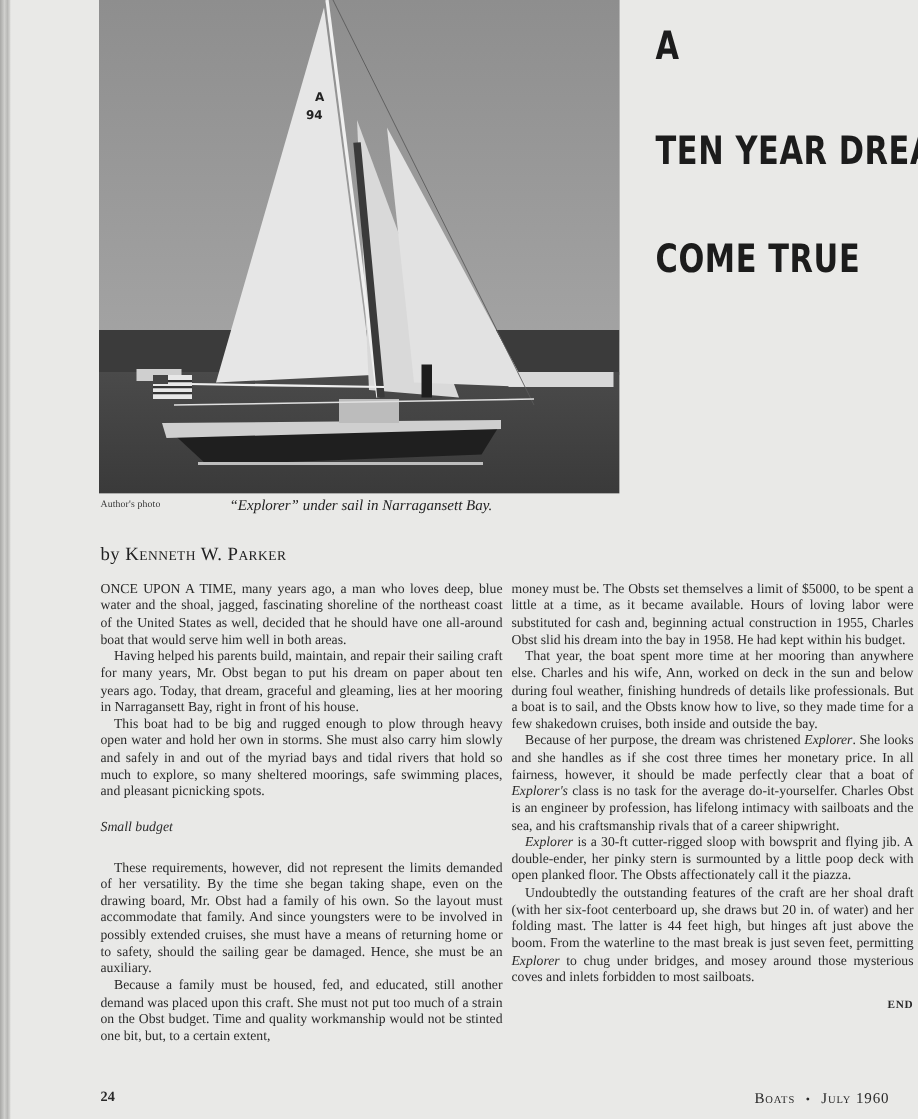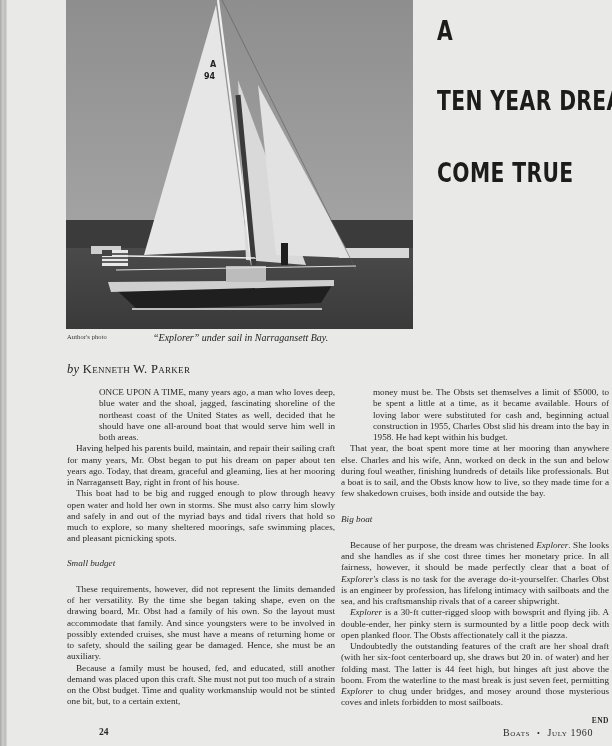--- a/index.html
+++ b/index.html
@@ -33,40 +33,40 @@
     transform: scaleX(0.78); transform-origin: left top;
   }
   .headline .line { position: absolute; left: 0; white-space: nowrap; font-size: 26px; letter-spacing: 0.5px; }
   .hl-a { top: 16px; }
   .hl-b { top: 86px; }
   .hl-c { top: 158px; }
   .byline {
     position: absolute; left: 67px; top: 362px;
     font-size: 12.5px; color: #222; letter-spacing: 0.3px;
   }
-  .byline .by { font-style: italic; }
+  .byline .by { }
   .byline .sc { font-variant: small-caps; }
   .col {
     position: absolute; top: 387px; width: 268px;
     font-size: 9.15px; line-height: 11.25px; text-align: justify;
     hyphens: manual;
   }
   .col-left { left: 67px; }
   .col-right { left: 341px; }
   .col p { margin: 0; text-indent: 9px; }
-  .col p.first { text-indent: 0; margin-left: 32px; }
+  .col p.first { text-indent: 0; }
   .subhead {
     font-style: italic; font-size: 9.2px; margin: 14px 0 15px 0 !important; text-indent: 0 !important;
   }
   .col-left .subhead { margin-top: 13px !important; }
   .end-mark {
     float: right; font-variant: small-caps; font-weight: bold; font-size: 7.5px; letter-spacing: 0.5px; margin-top: 18px;
   }
   .folio {
-    position: absolute; left: 67px; top: 727px; font-size: 9.5px; font-weight: bold; color: #2a2a2a; margin-left: 32px;
+    position: absolute; left: 67px; top: 727px; font-size: 9.5px; font-weight: bold; color: #2a2a2a;
   }
   .running-foot {
     position: absolute; right: 19px; top: 727px; font-size: 10px; color: #2a2a2a;
     font-variant: small-caps; letter-spacing: 0.6px;
   }
   .running-foot .dot { margin: 0 7px; font-size: 8px; }
 </style>
 </head>
 <body>
 
@@ -143,21 +143,20 @@
   <p>Having helped his parents build, maintain, and repair their sailing craft for many years, Mr. Obst began to put his dream on paper about ten years ago. Today, that dream, graceful and gleaming, lies at her mooring in Narragansett Bay, right in front of his house.</p>
   <p>This boat had to be big and rugged enough to plow through heavy open water and hold her own in storms. She must also carry him slowly and safely in and out of the myriad bays and tidal rivers that hold so much to explore, so many sheltered moorings, safe swimming places, and pleasant picnicking spots.</p>
   <p class="subhead">Small budget</p>
   <p>These requirements, however, did not represent the limits de­manded of her versatility. By the time she began taking shape, even on the drawing board, Mr. Obst had a family of his own. So the layout must accommodate that family. And since young­sters were to be involved in possibly extended cruises, she must have a means of returning home or to safety, should the sailing gear be damaged. Hence, she must be an auxiliary.</p>
   <p>Because a family must be housed, fed, and educated, still an­other demand was placed upon this craft. She must not put too much of a strain on the Obst budget. Time and quality work­manship would not be stinted one bit, but, to a certain extent,</p>
 </div>
 
 <div class="col col-right">
   <p class="first">money must be. The Obsts set themselves a limit of $5000, to be spent a little at a time, as it became available. Hours of loving labor were substituted for cash and, beginning actual con­struction in 1955, Charles Obst slid his dream into the bay in 1958. He had kept within his budget.</p>
   <p>That year, the boat spent more time at her mooring than any­where else. Charles and his wife, Ann, worked on deck in the sun and below during foul weather, finishing hundreds of de­tails like professionals. But a boat is to sail, and the Obsts know how to live, so they made time for a few shakedown cruises, both inside and outside the bay.</p>
-  <p class="subhead">Big boat</p>
   <p><span>Because of her purpose, the dream was christened </span><em>Explorer</em><span>. She looks and she handles as if she cost three times her mone­tary price. In all fairness, however, it should be made perfectly clear that a boat of </span><em>Explorer's</em><span> class is no task for the average do-it-yourselfer. Charles Obst is an engineer by profession, has lifelong intimacy with sailboats and the sea, and his craftsman­ship rivals that of a career shipwright.</span></p>
   <p><em>Explorer</em><span> is a 30-ft cutter-rigged sloop with bowsprit and fly­ing jib. A double-ender, her pinky stern is surmounted by a little poop deck with open planked floor. The Obsts affectionately call it the piazza.</span></p>
   <p><span>Undoubtedly the outstanding features of the craft are her shoal draft (with her six-foot centerboard up, she draws but 20 in. of water) and her folding mast. The latter is 44 feet high, but hinges aft just above the boom. From the waterline to the mast break is just seven feet, permitting </span><em>Explorer</em><span> to chug under bridges, and mosey around those mysterious coves and inlets forbidden to most sailboats.</span><span class="end-mark">END</span></p>
 </div>
 
 <div class="folio">24</div>
 <div class="running-foot">
   <span>Boats</span><span class="dot">•</span><span>July 1960</span>
 </div>
 

